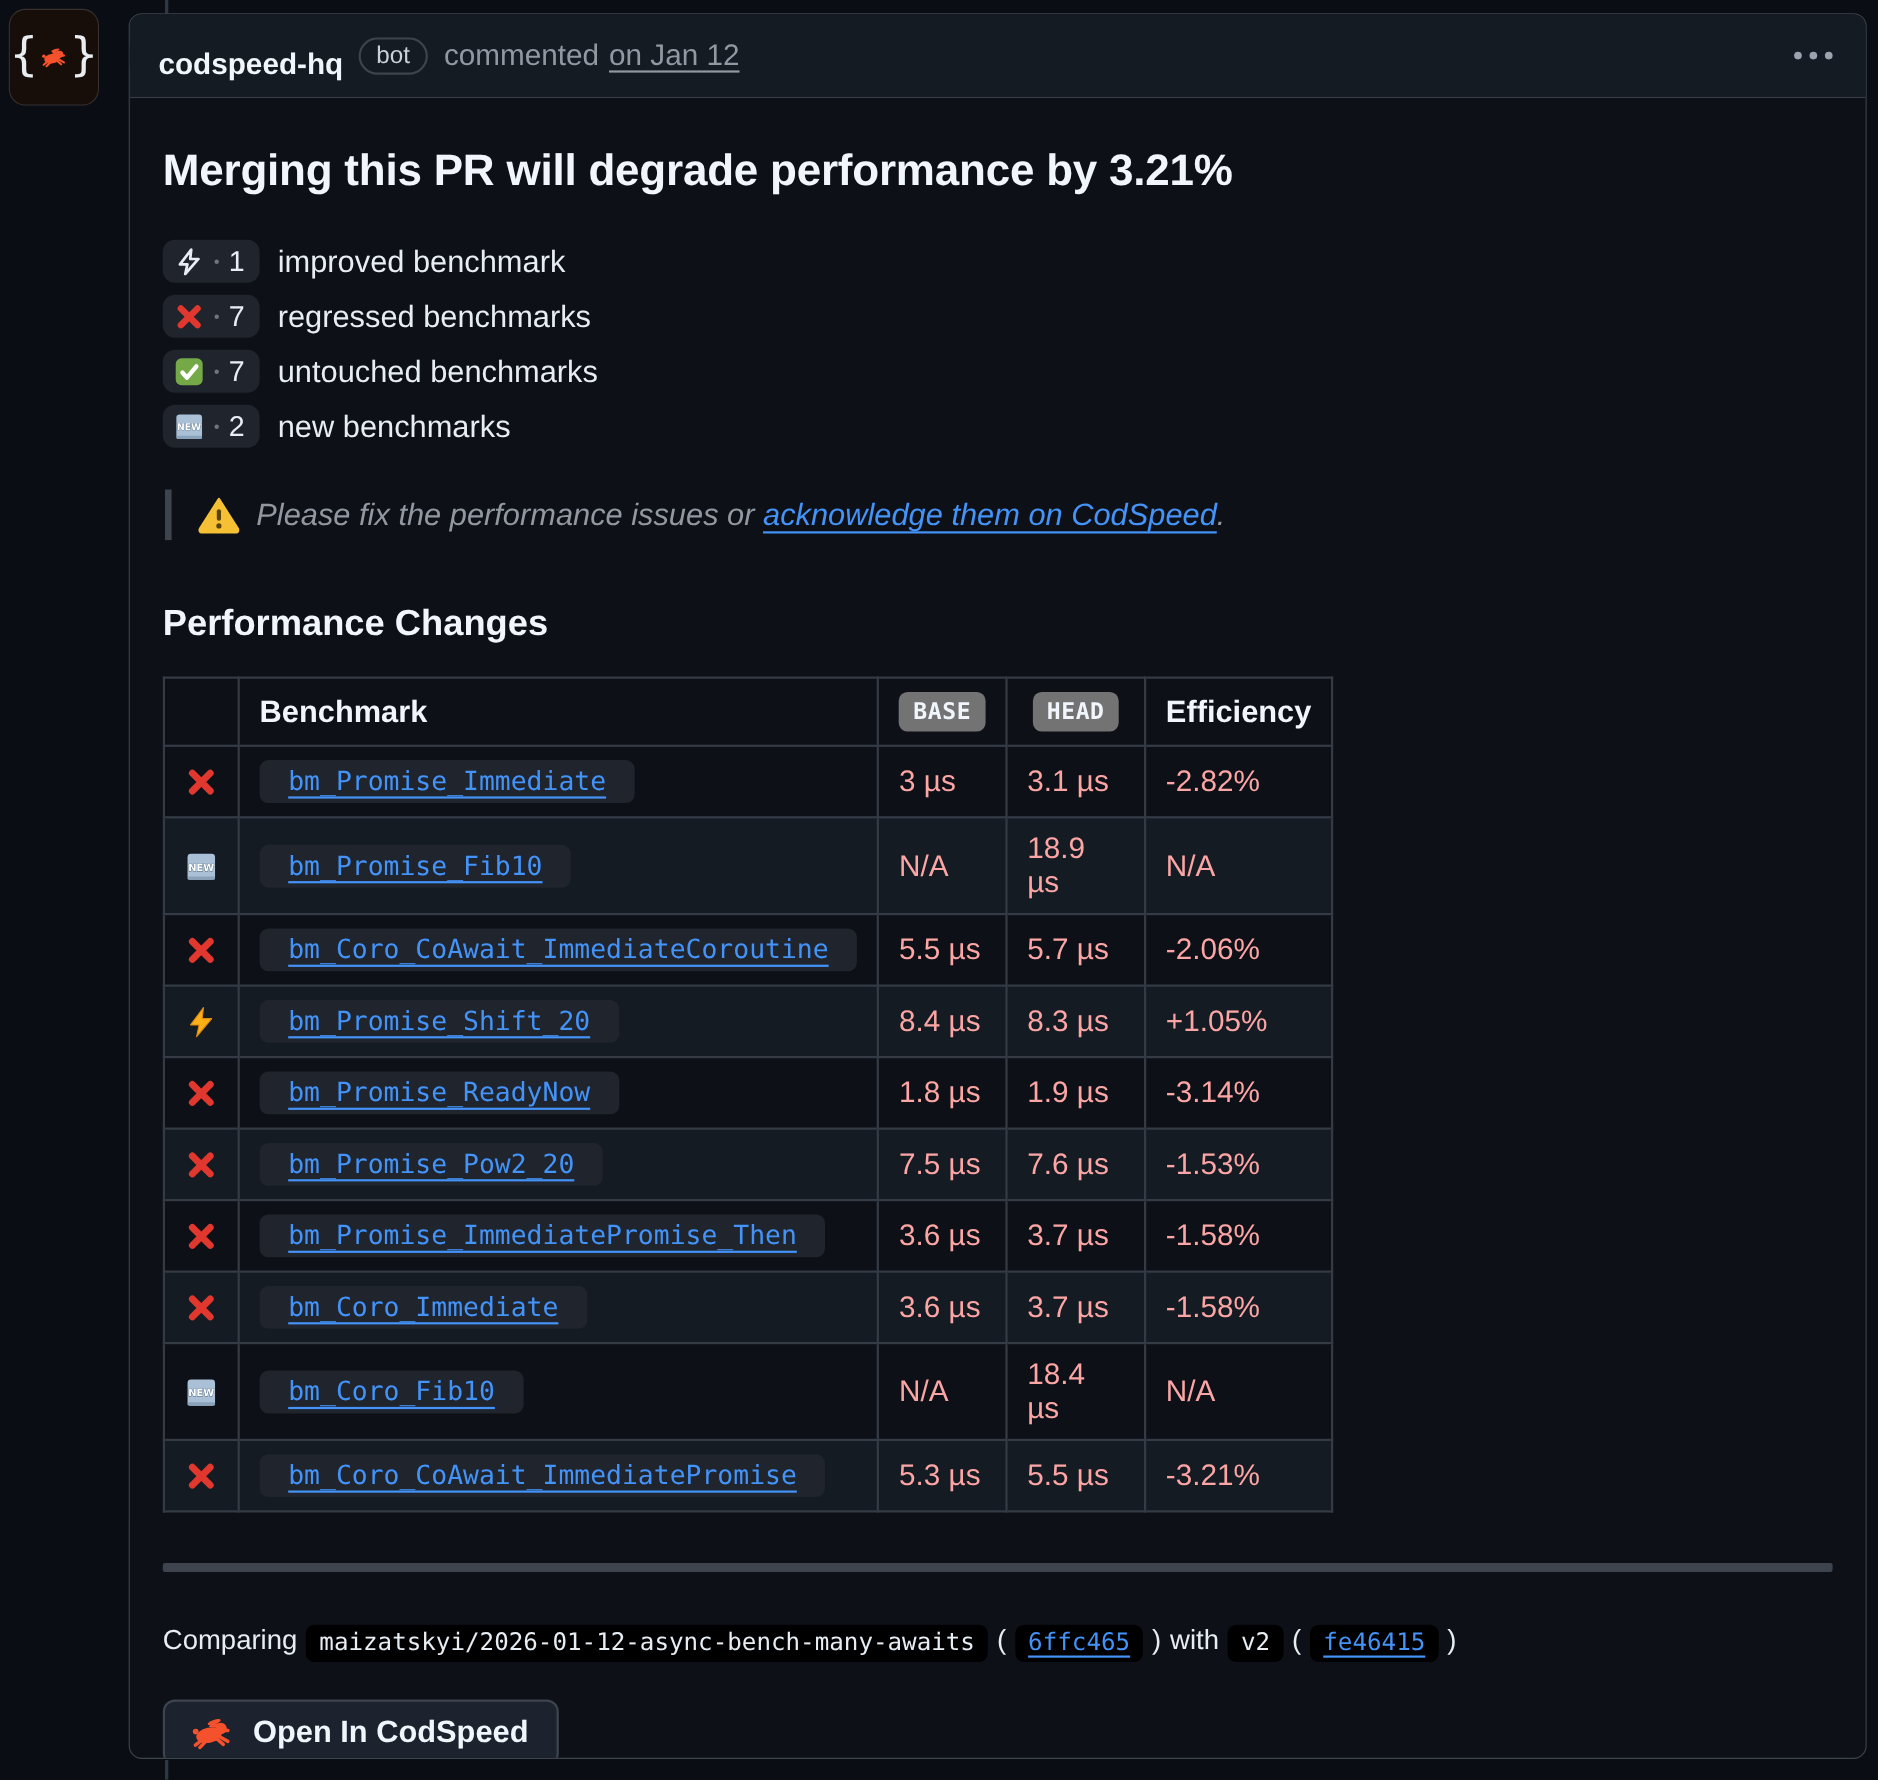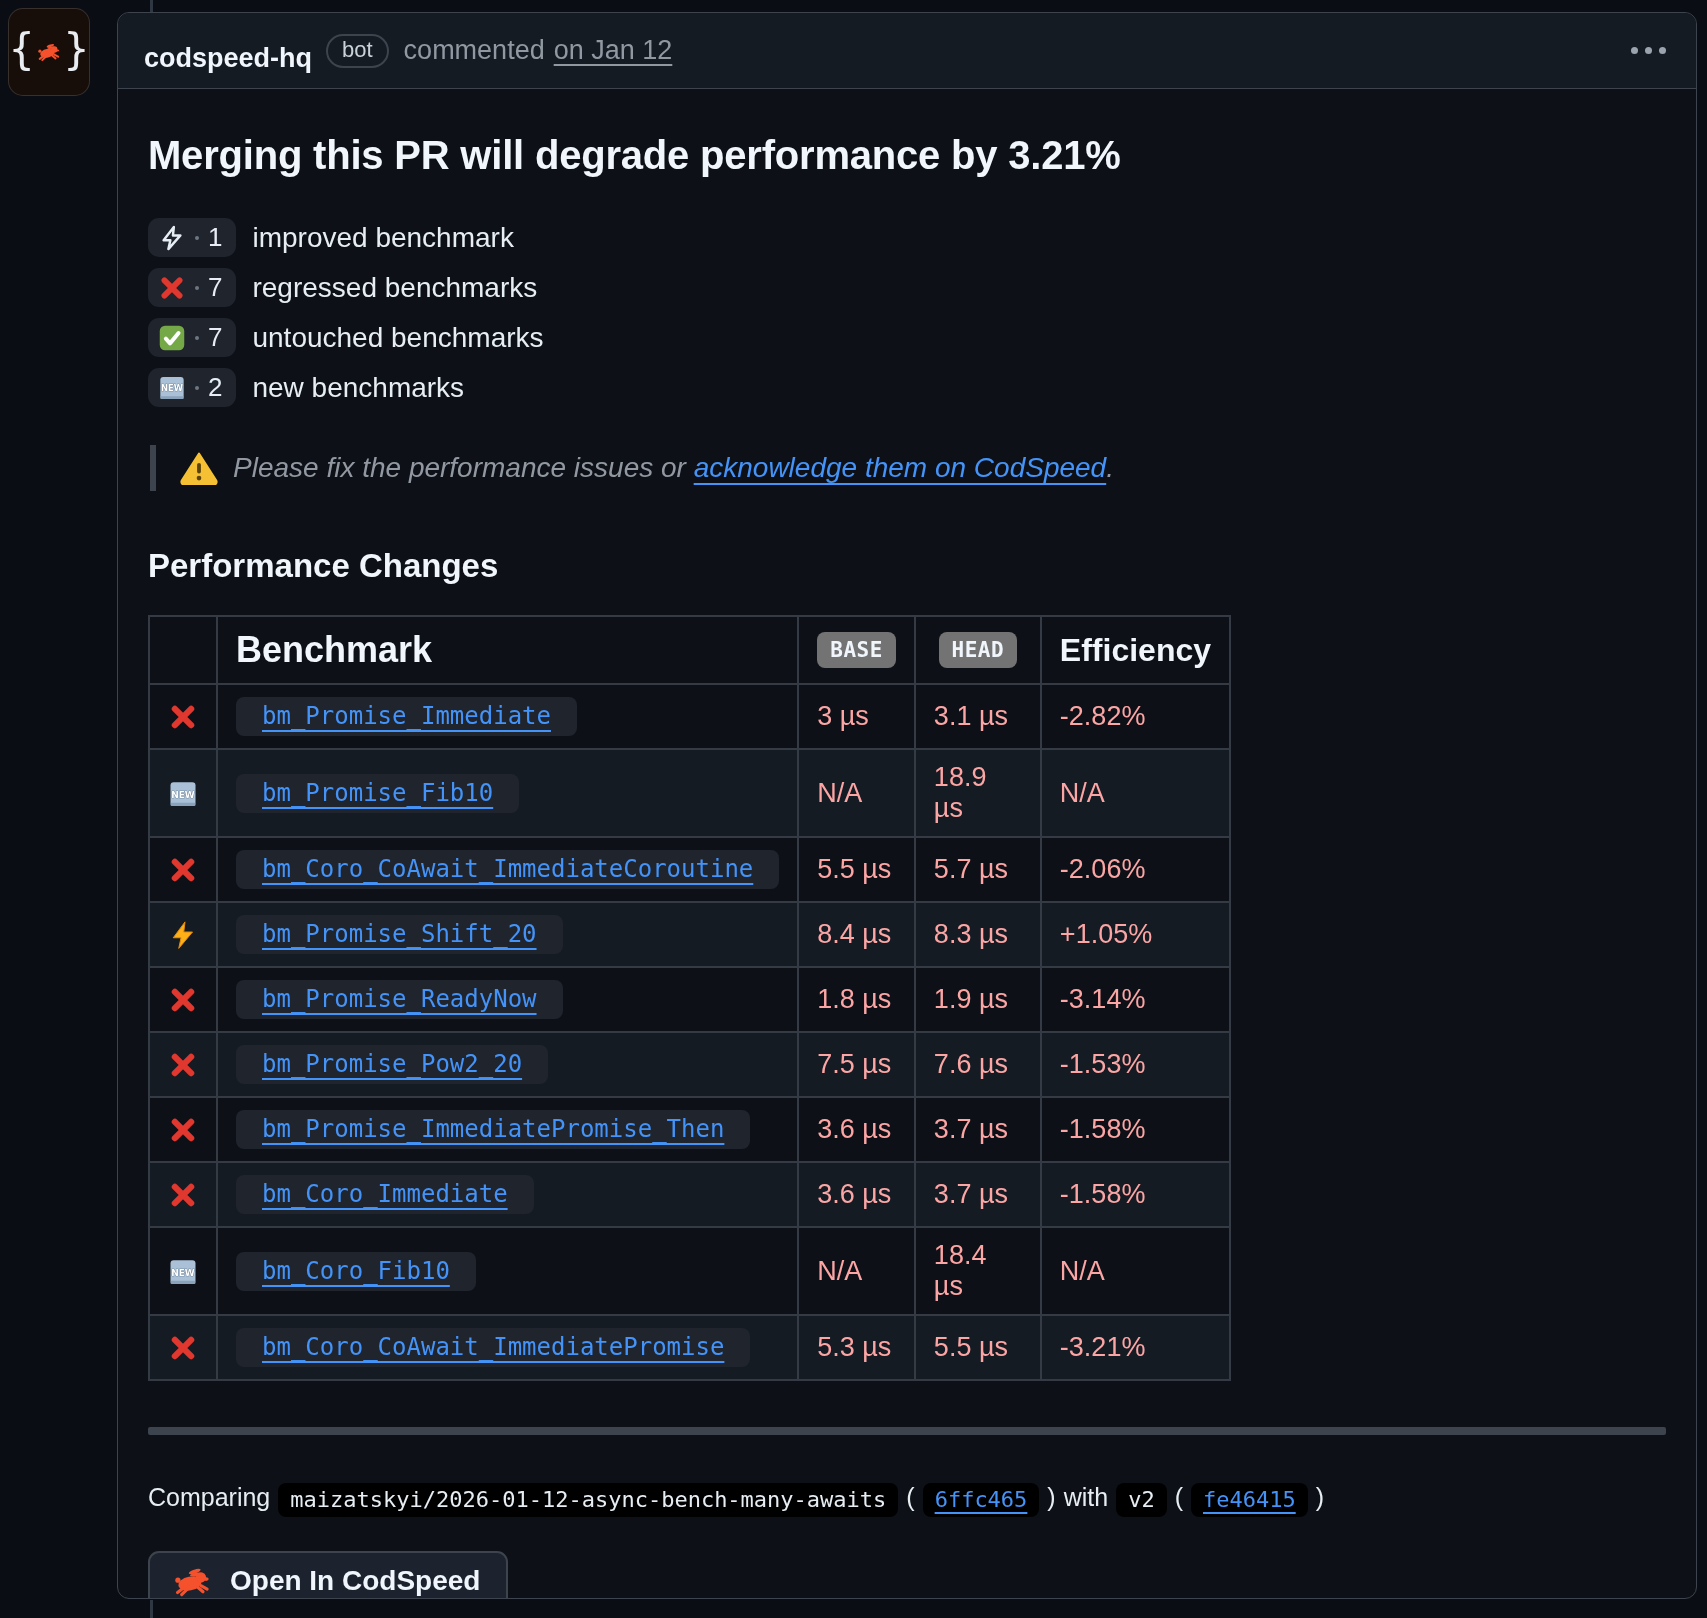--- a/index.html
+++ b/index.html
@@ -86,28 +86,28 @@
 
   table.perf { border-collapse:collapse; table-layout:fixed; font-size:27px; }
   .perf th, .perf td { border:2px solid #343b45; padding:12px 18px; text-align:left; }
   .perf thead th { height:60px; }
   .perf tbody tr:nth-child(2n) { background:#151b23; }
   .col-icon { width:64px; }
   .col-name { width:494px; }
   .col-base { width:114px; }
   .col-head { width:126px; }
   .col-eff  { width:165px; }
-  .th-bench { text-align:left; font-weight:bold; color:#f0f6fc; font-size:36px; }
+  .th-bench { text-align:left; font-weight:bold; color:#f0f6fc; font-size:28px; }
   .th-chip-cell { text-align:center !important; }
   .th-chip {
     display:inline-block; background:#737373; border-radius:8px; padding:6px 13px;
     font-family:"DejaVu Sans Mono","Liberation Mono",monospace;
     font-size:21px; font-weight:bold; color:#f0f6fc; letter-spacing:0.5px;
   }
-  .th-eff { font-weight:bold; color:#f0f6fc; font-size:32px; }
+  .th-eff { font-weight:bold; color:#f0f6fc; font-size:28px; }
   .cell-icon { text-align:center !important; padding:12px 6px; }
   .cell-icon svg { width:30px; height:30px; vertical-align:middle; }
   .bench-link {
     display:inline-block; background:#1f242d; border-radius:8px; padding:5px 26px 6px;
     font-family:"DejaVu Sans Mono","Liberation Mono",monospace;
     font-size:24px; color:#4493f8; text-decoration:underline; text-underline-offset:6px;
     cursor:pointer; white-space:nowrap;
   }
   .cell-val { color:#fca5a5; }
 

